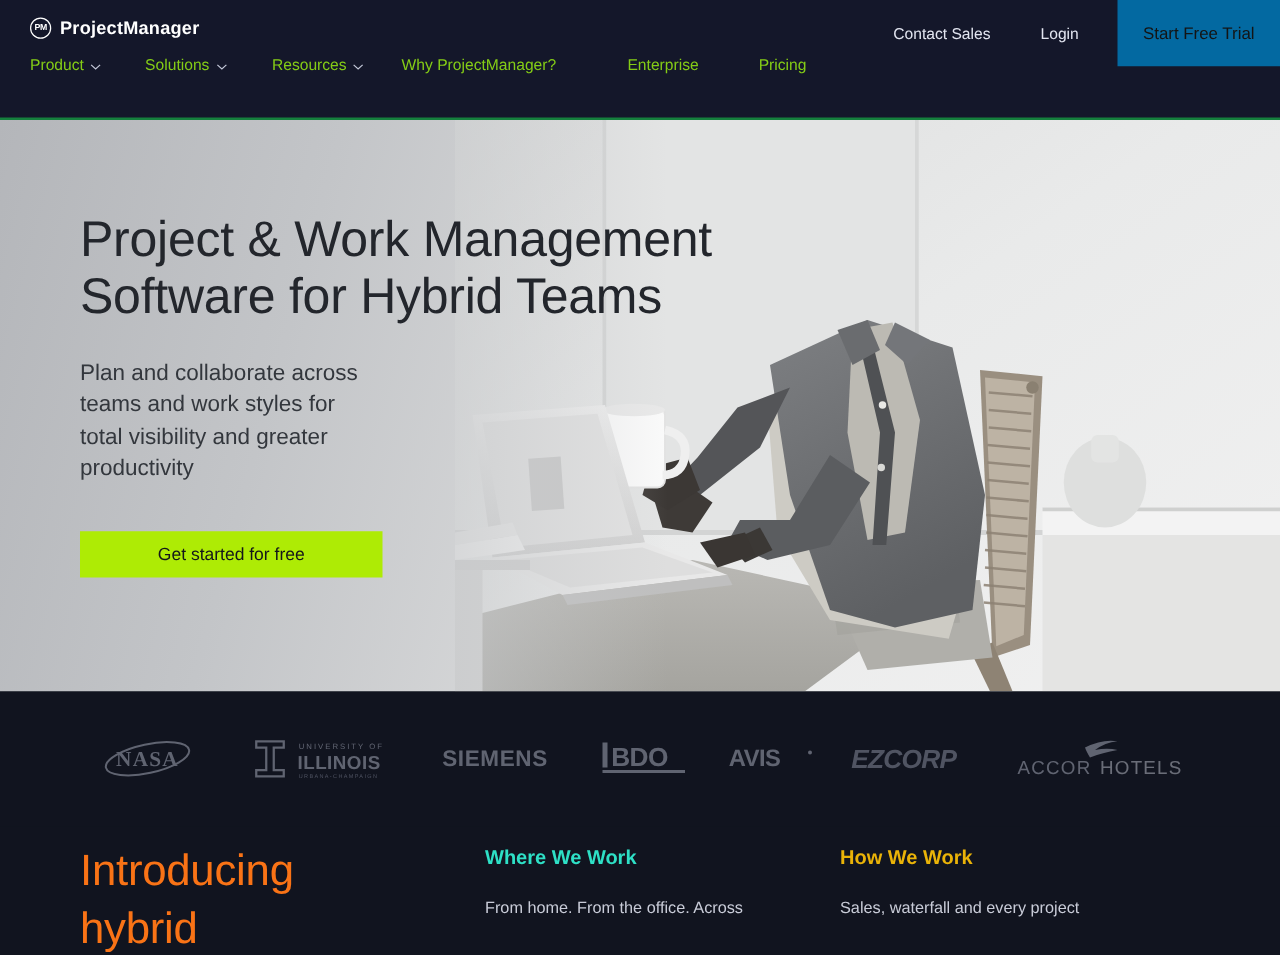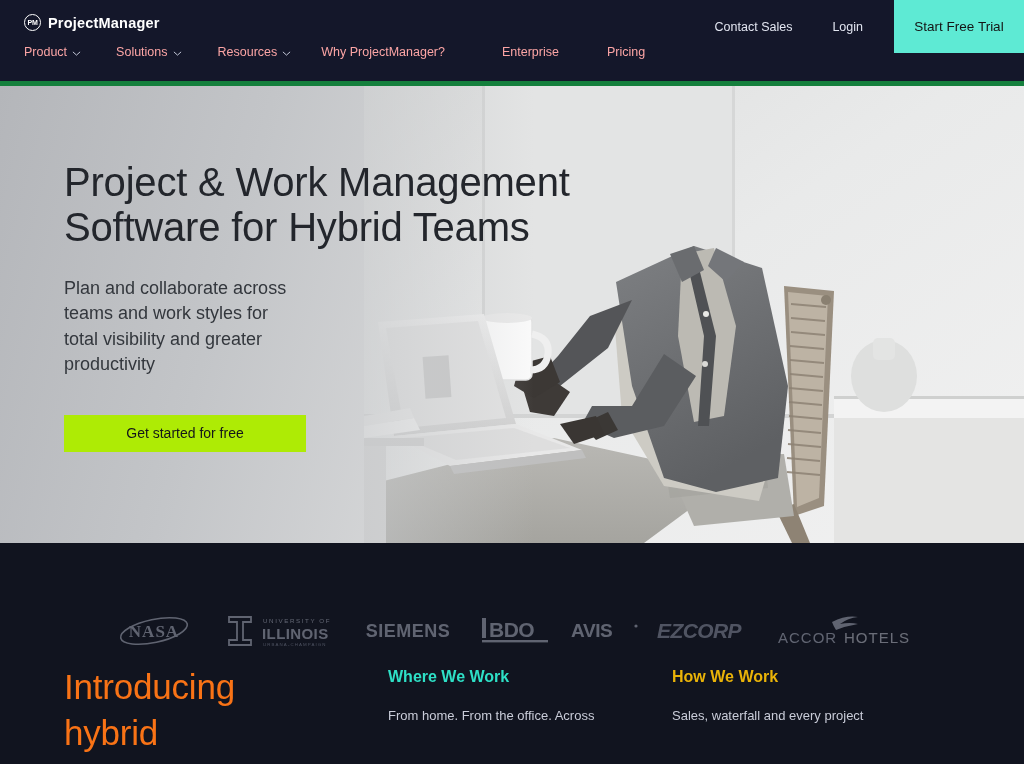--- a/index.html
+++ b/index.html
@@ -8,23 +8,23 @@
     width: 1024px; height: 764px;
     overflow: hidden;
     background: #11141f;
     font-family: "Liberation Sans", sans-serif;
     -webkit-font-smoothing: antialiased;
   }
 
   
   .navbar {
     position: relative;
-    width: 1024px; height: 86px;
+    width: 1024px; height: 96px;
     background: #14172a;
-    border-bottom: 5px solid #15803d;
+    border-bottom: 2px solid #15803d;
   }
   .nav-logo {
     position: absolute; left: 24px; top: 14px;
     display: flex; align-items: center; gap: 7px;
   }
   .logo-mark {
     width: 17px; height: 17px; border-radius: 50%;
     border: 1.6px solid #ffffff;
     display: flex; align-items: center; justify-content: center;
     flex: none;
@@ -37,21 +37,21 @@
     color: #ffffff; font-size: 14.5px; font-weight: bold;
     letter-spacing: 0.2px; white-space: nowrap;
   }
 
   .nav-main {
     position: absolute; left: 24px; top: 45px;
     display: flex; align-items: center;
   }
   .nav-item {
     display: flex; align-items: center; gap: 5px;
-    color: #fca5a5; font-size: 12.5px;
+    color: #84cc16; font-size: 12.5px;
     white-space: nowrap; cursor: pointer;
   }
   .nav-gap-1 { margin-right: 35px; }
   .nav-gap-2 { margin-right: 36px; }
   .nav-gap-3 { margin-right: 30px; }
   .nav-gap-4 { margin-right: 57px; }
   .nav-gap-5 { margin-right: 48px; }
   .chev {
     width: 9px; height: 9px; position: relative; top: 1px;
     display: inline-block; flex: none;
@@ -63,21 +63,21 @@
     height: 53px; display: flex; align-items: center;
   }
   .nav-link-sec {
     color: #e2e5f0; font-size: 12.5px; cursor: pointer;
     white-space: nowrap;
   }
   .nav-link-sec.contact { margin-right: 40px; text-align: right; }
   .nav-link-sec.login { margin-right: 31px; }
   .btn-trial {
     height: 53px; width: 130px;
-    background: #5eead4;
+    background: #0369a1;
     color: #141414; font-size: 13.5px;
     display: flex; align-items: center; justify-content: center;
     border: none; cursor: pointer; font-family: inherit;
     white-space: nowrap;
   }
 
   
   .hero {
     position: relative;
     width: 1024px; height: 457px;
@@ -110,22 +110,22 @@
     background: #aeeb05; color: #14161a;
     font-size: 14px; font-family: inherit;
     border: none; cursor: pointer;
     display: flex; align-items: center; justify-content: center;
   }
 
   
   .logostrip {
     width: 1024px; height: 108px;
     background: #11141f;
-    display: flex; align-items: flex-end; justify-content: center;
-    gap: 0;
+    display: flex; align-items: center; justify-content: center;
+    gap: 12px;
   }
   .logo-cell {
     display: flex; align-items: center; justify-content: center;
     opacity: 0.42;
     height: 40px;
   }
 
   
   .bottom {
     width: 1024px; height: 121px;

